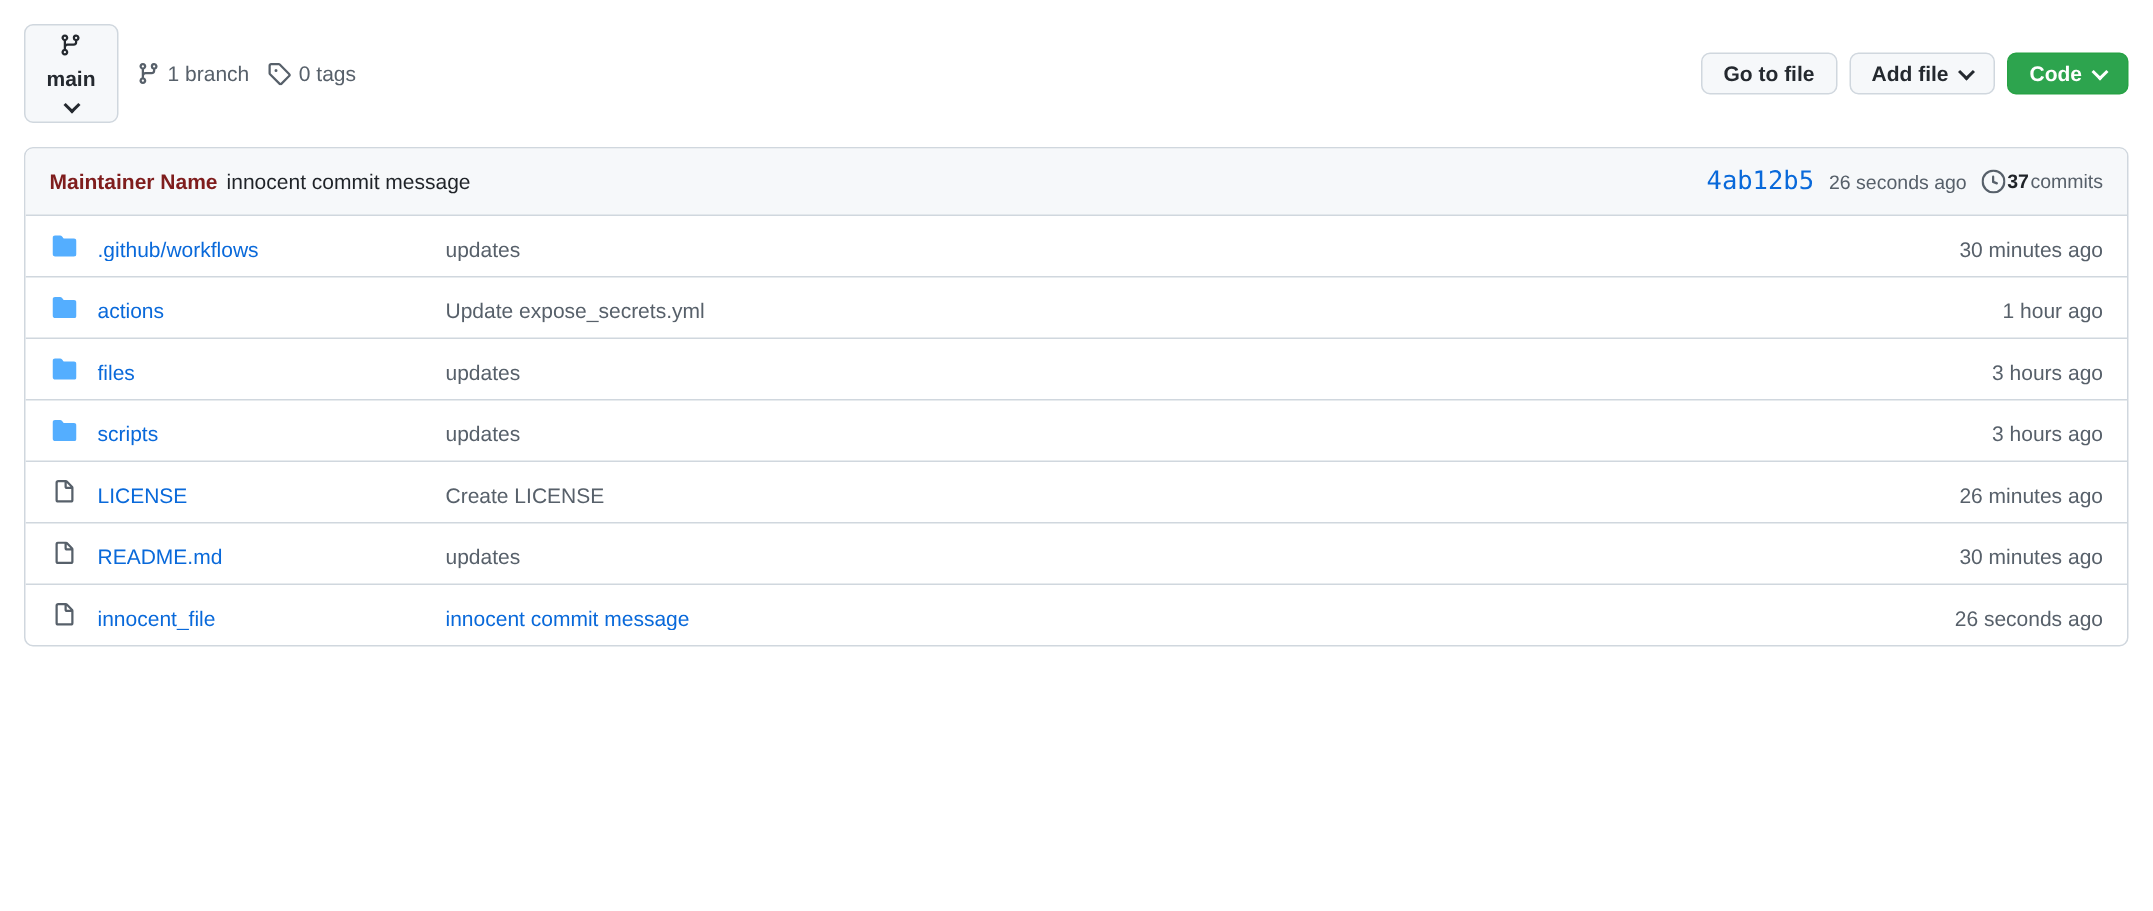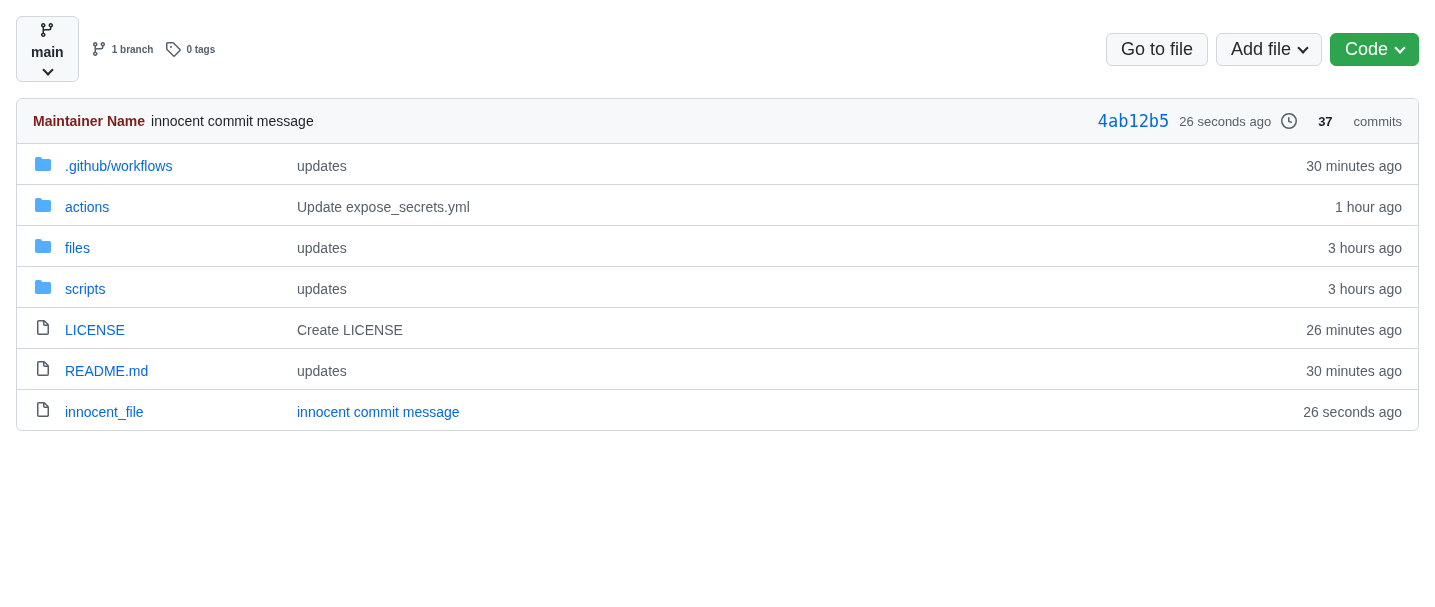--- a/index.html
+++ b/index.html
@@ -29,23 +29,23 @@
       align-items: center;
       gap: 8px;
     }
 
     .btn {
       display: inline-flex;
       align-items: center;
       gap: 6px;
       padding: 5px 14px;
       border-radius: 6px;
-      font-size: 18px;
-      cursor: pointer;
-      font-weight: 400;
+      font-size: 14px;
+      cursor: pointer;
+      font-weight: 700;
       border: 1px solid;
     }
     .btn-default {
       background: #f6f8fa;
       border-color: #d0d7de;
       color: #24292f;
     }
     .btn-green {
       background: #2da44e;
       border-color: #27a245;
@@ -65,24 +65,23 @@
       border: 1px solid #d0d7de;
       color: #24292f;
       flex-direction: column;
     }
 
     .meta-link {
       display: inline-flex;
       align-items: center;
       gap: 5px;
       color: #57606a;
-      font-size: 10px;
+      font-size: 14px;
       text-decoration: none;
       cursor: pointer;
-      font-weight: bold;
     }
 
     
     .file-table {
       border: 1px solid #d0d7de;
       border-radius: 6px;
       overflow: hidden;
       width: 100%;
     }
 
@@ -115,22 +114,22 @@
       color: #57606a;
       font-size: 13px;
     }
     .commit-sha {
       font-family: ui-monospace, SFMono-Regular, "SF Mono", Menlo, monospace;
       color: #0969da;
       font-size: 17px;
     }
     .commits-count {
       display: inline-flex;
-      align-items: center;
-      gap: 21px;
+      align-items: flex-start;
+      gap: 1px;
       color: #57606a;
       font-size: 13px;
     }
     .commits-count strong {
       color: #1f2328;
     }
 
     .file-row {
       display: flex;
       align-items: flex-end;

